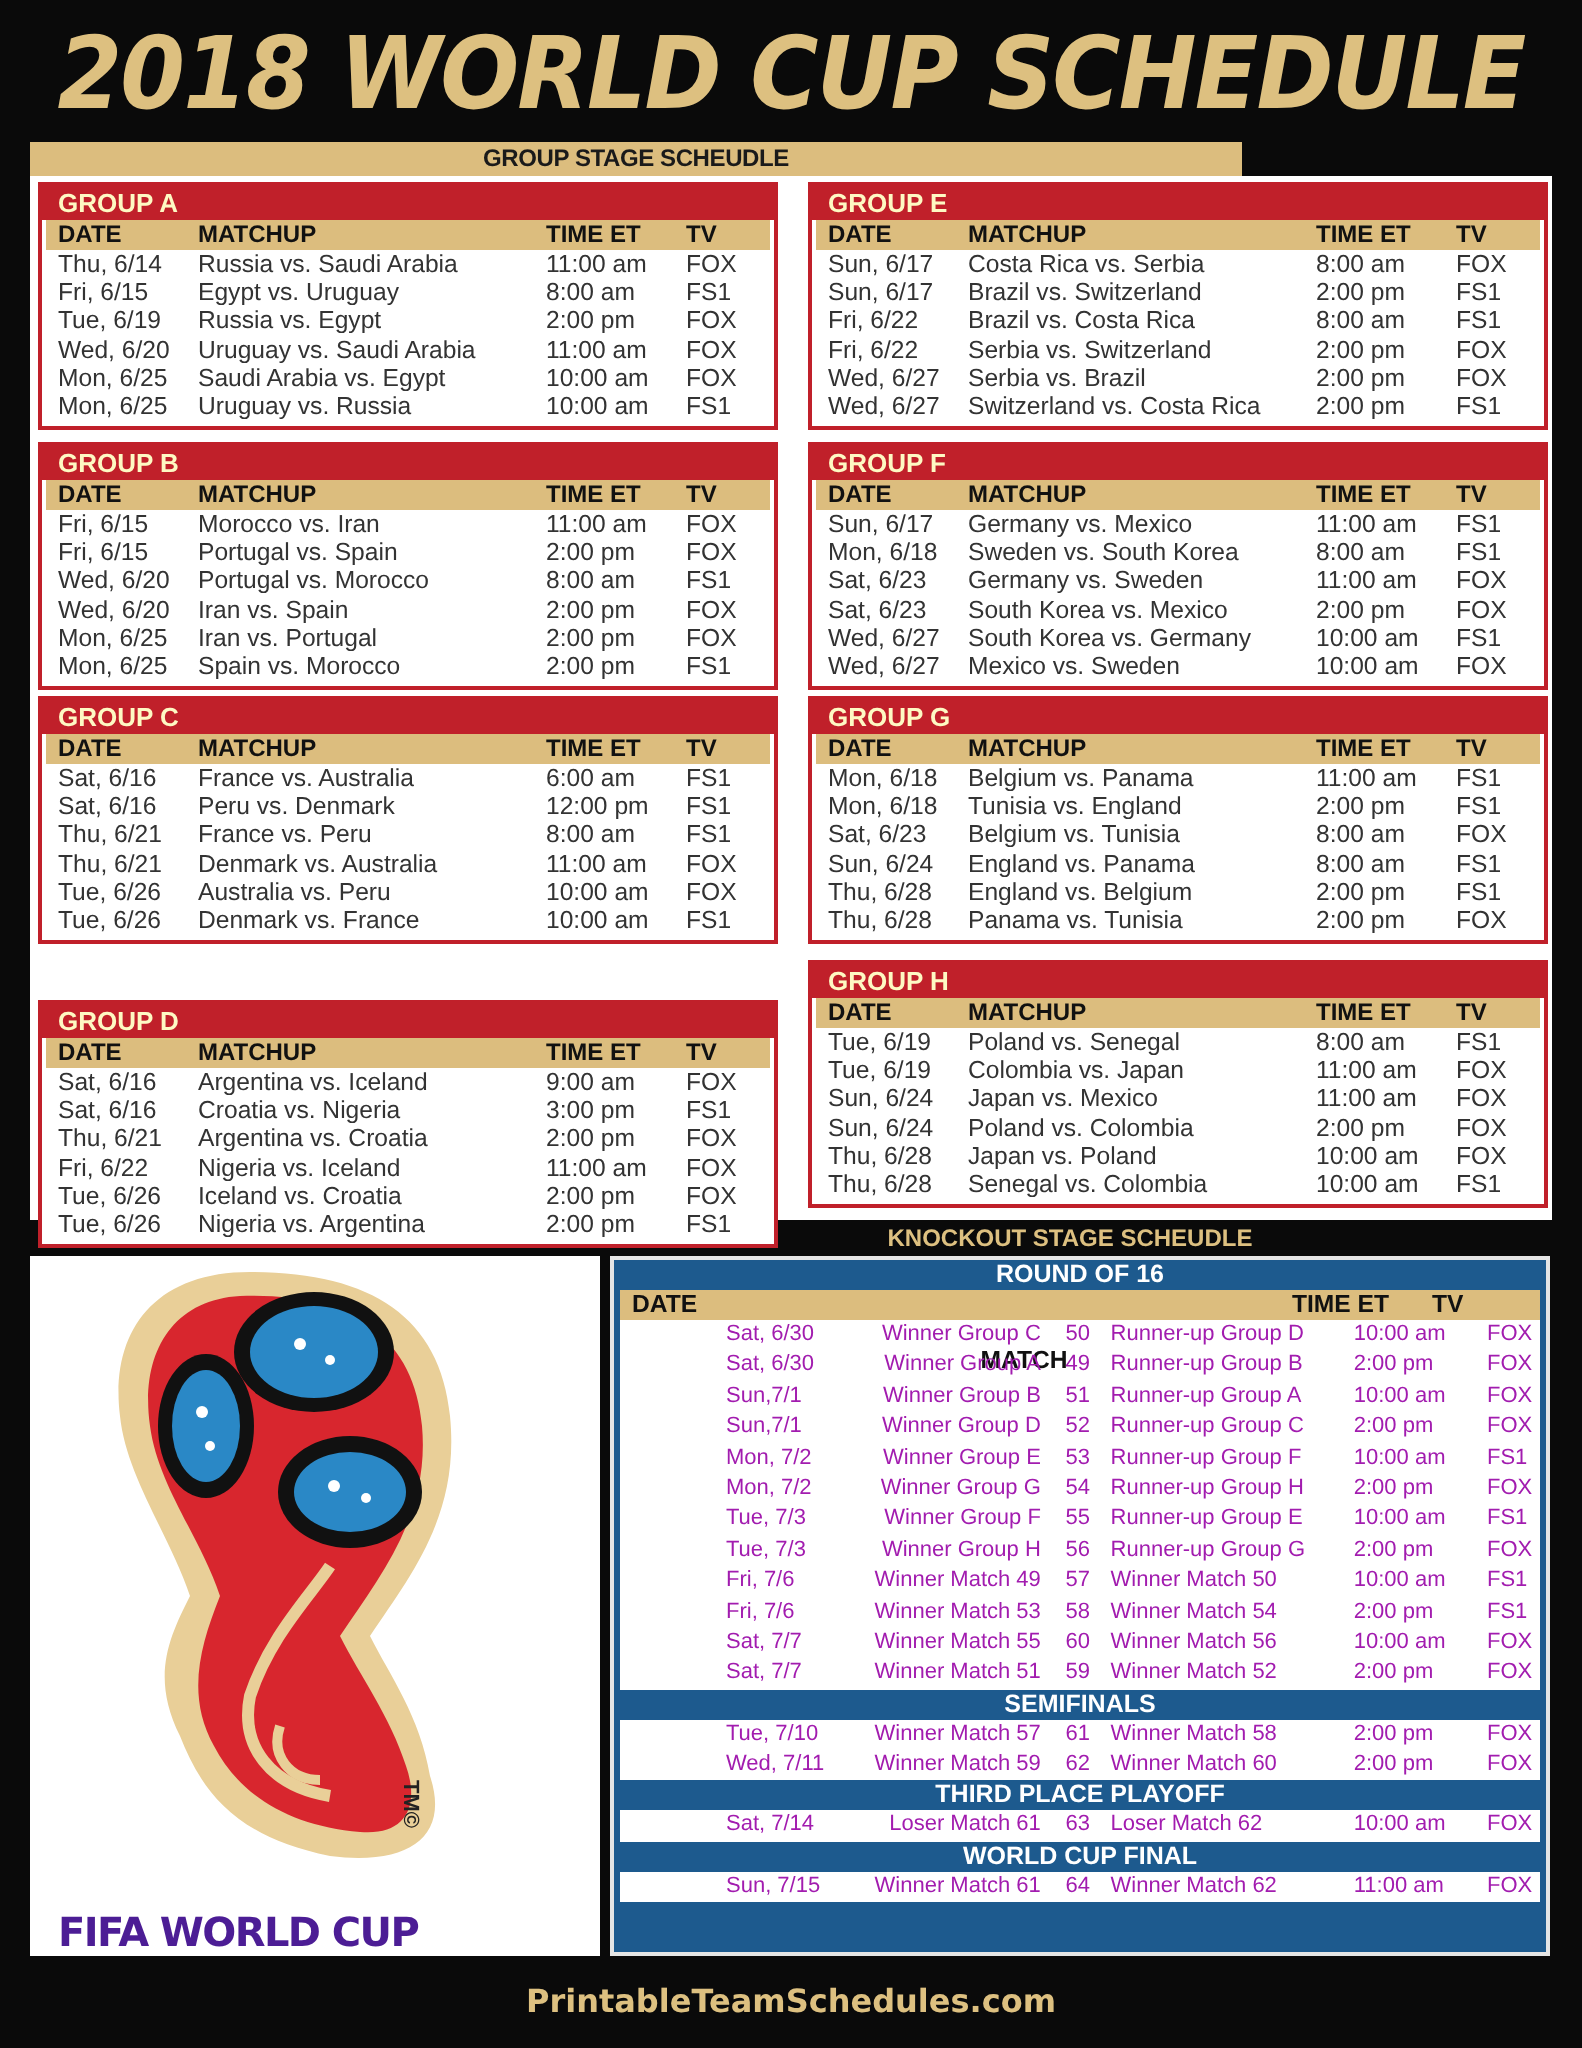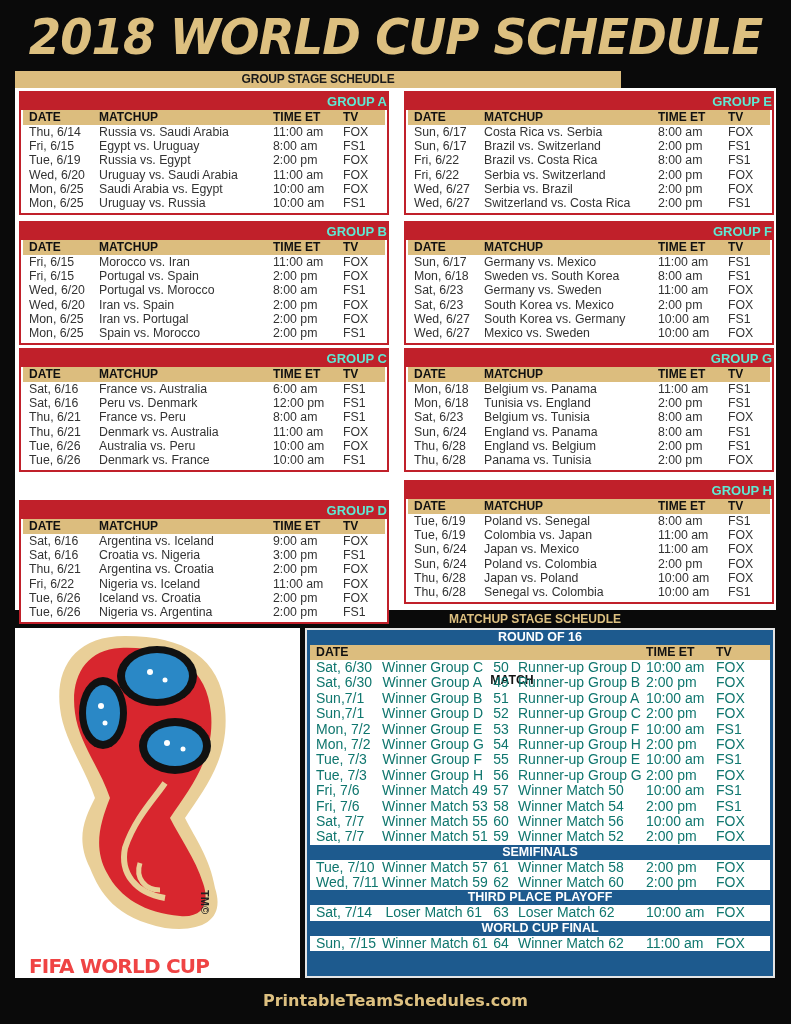--- a/index.html
+++ b/index.html
@@ -20,22 +20,22 @@
   }
   .groups-area {
     position: absolute; left: 15px; top: 88px; width: 761px; height: 522px;
     background: #ffffff;
   }
   .group {
     position: absolute; width: 370px; height: 124px;
     border: 2px solid #c0202a; background: #fff;
   }
   .group .gname {
-    background: #c0202a; color: #5eead4; font-weight: bold; font-size: 13px;
-    height: 17px; line-height: 17px; padding-left: 8px; text-align: right;
+    background: #c0202a; color: #fef9c3; font-weight: bold; font-size: 13px;
+    height: 17px; line-height: 17px; padding-left: 8px;
   }
   .group .ghead {
     display: flex; background: #dcbd7e; height: 15px; line-height: 15px;
     font-weight: bold; font-size: 12px; color: #111; margin: 0 2px;
   }
   .group .grow {
     display: flex; height: 14.2px; line-height: 14.2px; font-size: 12.3px; color: #333; margin: 0 2px;
   }
   .c-date { width: 76px; padding-left: 6px; white-space: nowrap; }
   .c-match { width: 174px; white-space: nowrap; overflow: hidden; }
@@ -44,39 +44,39 @@
 
   .knock-band {
     position: absolute; left: 300px; top: 611px; width: 470px; height: 16px;
     color: #ddc080; font-weight: bold; font-size: 12px; text-align: center; line-height: 16px;
   }
   .logo-panel {
     position: absolute; left: 15px; top: 628px; width: 285px; height: 350px; background: #fff;
   }
   .logo-panel .fwc {
     position: absolute; left: 14px; top: 326px; font-family: "DejaVu Sans", sans-serif;
-    font-weight: bold; font-size: 20px; color: #ef4444; letter-spacing: -0.8px;
+    font-weight: bold; font-size: 20px; color: #4c1d95; letter-spacing: -0.8px;
   }
   .logo-panel .tm {
     position: absolute; left: 196px; top: 262px; font-size: 11px; font-weight: bold; color: #222;
     transform: rotate(90deg); transform-origin: left top;
   }
   .ko {
     position: absolute; left: 305px; top: 628px; width: 470px; height: 350px;
     background: #1d5a8e; border: 2px solid #e5e5e5; padding: 0 3px;
   }
   .ko .sec-title {
     height: 15px; line-height: 15px; text-align: center; color: #fff; font-weight: bold; font-size: 12.5px;
   }
   .ko .khead {
     display: flex; background: #dcbd7e; height: 15px; line-height: 15px;
     font-weight: bold; font-size: 12.3px; color: #111;
   }
   .ko .krows { background: #fff; }
-  .ko .krow { display: flex; height: 15.4px; line-height: 15.4px; font-size: 14px; color: #0f766e; }
+  .ko .krow { display: flex; height: 15.4px; line-height: 15.4px; font-size: 11px; color: #a21caf; padding-left: 47px; }
   .k-date { width: 72px; padding-left: 6px; white-space: nowrap; }
   .k-home { width: 108px; text-align: right; padding-right: 8px; white-space: nowrap; }
   .k-num { width: 22px; text-align: center; }
   .k-away { width: 130px; padding-left: 6px; white-space: nowrap; }
   .k-time { width: 70px; padding-left: 4px; white-space: nowrap; }
   .k-tv { width: 32px; padding-left: 4px; }
   .khead .k-match { width: 260px; text-align: center; margin-top: 28px; }
   .footer {
     position: absolute; left: 0; top: 984px; width: 791px; height: 34px;
     text-align: center; color: #ddc080; font-weight: bold; font-size: 16px; line-height: 34px;
@@ -445,21 +445,21 @@
       </div>
       <div class="grow">
         <span class="c-date">Thu, 6/28</span>
         <span class="c-match">Senegal vs. Colombia</span>
         <span class="c-time">10:00 am</span>
         <span class="c-tv">FS1</span>
       </div>
     </div>
   </div>
 
-<div class="knock-band">MATCHUP STAGE SCHEUDLE</div>
+<div class="knock-band">KNOCKOUT STAGE SCHEUDLE</div>
 
 <div class="logo-panel">
   <svg width="285" height="320" viewBox="0 0 285 320" style="position:absolute;left:0;top:0;">
     <path d="M110,8 C60,8 40,40 45,80 C48,110 70,140 80,170 C70,190 60,210 75,240 C85,265 100,290 150,300 C190,305 210,290 200,260 C195,230 180,210 170,190 C190,160 215,130 210,80 C205,30 170,8 110,8 Z" fill="#e9cf98"></path>
     <path d="M105,20 C70,22 55,50 60,85 C64,115 85,140 95,170 C85,195 78,220 92,245 C105,270 130,285 165,288 C188,290 195,275 188,255 C180,230 165,210 155,190 C175,160 200,130 196,85 C192,40 160,18 105,20 Z" fill="#d8262e"></path>
     <ellipse cx="142" cy="48" rx="40" ry="30" fill="#111"></ellipse>
     <ellipse cx="142" cy="48" rx="32" ry="23" fill="#2a88c6"></ellipse>
     <ellipse cx="88" cy="85" rx="24" ry="36" fill="#111"></ellipse>
     <ellipse cx="88" cy="85" rx="17" ry="28" fill="#2a88c6"></ellipse>
     <ellipse cx="160" cy="118" rx="36" ry="28" fill="#111"></ellipse>

